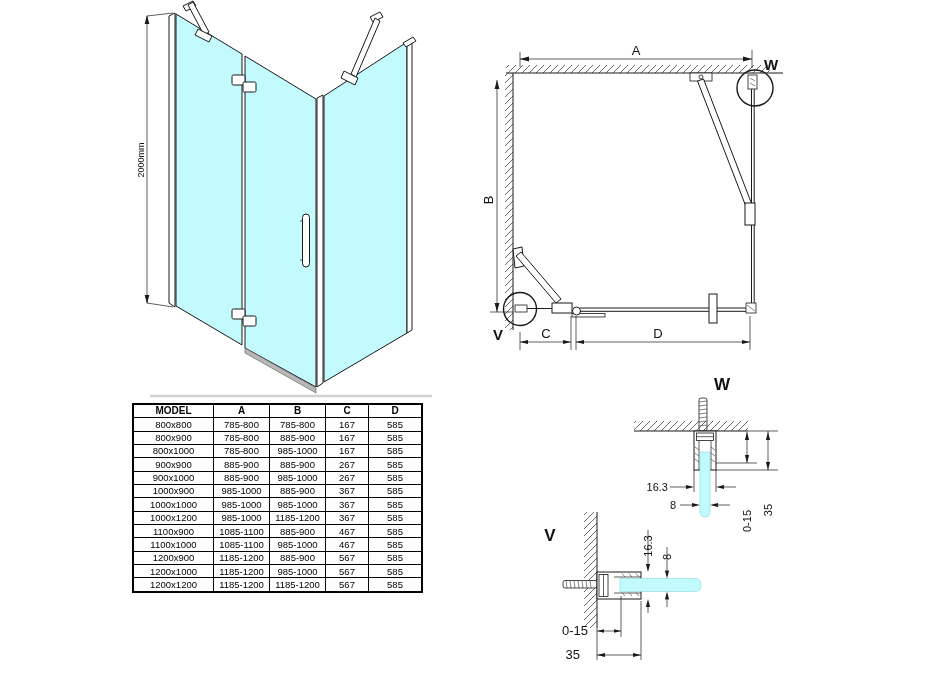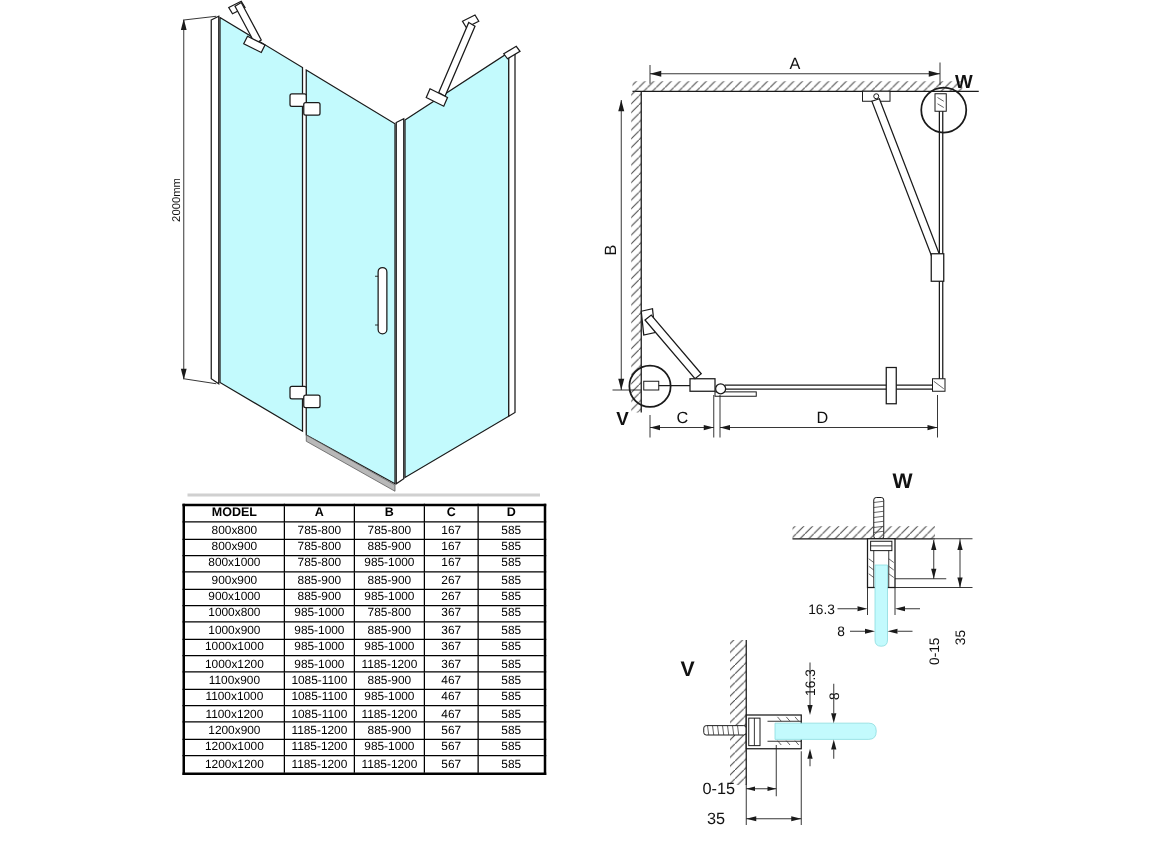--- a/index.html
+++ b/index.html
@@ -5,21 +5,21 @@
   html,body{margin:0;padding:0;background:#fff;}
   #canvas{position:relative;width:928px;height:686px;background:#ffffff;overflow:hidden;
           font-family:"Liberation Sans",sans-serif;}
   svg{position:absolute;overflow:visible;}
   svg text{font-family:"Liberation Sans",sans-serif;fill:#111;}
   .dim-label{font-size:13px;}
   .dim-label-sm{font-size:11px;}
   .callout-label{font-size:15px;font-weight:bold;}
   .detail-title{font-size:17px;font-weight:bold;}
   .mm-label{font-size:9px;}
-  .size-table{position:absolute;left:146px;top:403px;width:283px;border-collapse:collapse;
+  .size-table{position:absolute;left:132px;top:403px;width:283px;border-collapse:collapse;
               table-layout:fixed;border:2px solid #000;background:#fff;}
   .size-table th,.size-table td{border:1px solid #000;text-align:center;vertical-align:middle;
               padding:0;height:12.35px;line-height:1;font-size:9.5px;color:#000;}
   .size-table th{font-weight:bold;font-size:10px;}
   .ln{stroke:#1a1a1a;stroke-width:1;fill:none;}
   .thin{stroke:#1a1a1a;stroke-width:0.7;fill:none;}
   .piece{fill:#ffffff;stroke:#1a1a1a;stroke-width:1;}
   .piece-t{fill:#ffffff;stroke:#1a1a1a;stroke-width:0.8;}
   .arr{fill:#1a1a1a;stroke:none;}
   .tick{stroke:#333;stroke-width:0.6;fill:none;}
@@ -362,27 +362,20 @@
           <td>585</td>
         </tr>
         <tr>
           <td>900x1000</td>
           <td>885-900</td>
           <td>985-1000</td>
           <td>267</td>
           <td>585</td>
         </tr>
         <tr>
-          <td>1000x800</td>
-          <td>985-1000</td>
-          <td>785-800</td>
-          <td>367</td>
-          <td>585</td>
-        </tr>
-        <tr>
           <td>1000x900</td>
           <td>985-1000</td>
           <td>885-900</td>
           <td>367</td>
           <td>585</td>
         </tr>
         <tr>
           <td>1000x1000</td>
           <td>985-1000</td>
           <td>985-1000</td>
@@ -400,27 +393,20 @@
           <td>1100x900</td>
           <td>1085-1100</td>
           <td>885-900</td>
           <td>467</td>
           <td>585</td>
         </tr>
         <tr>
           <td>1100x1000</td>
           <td>1085-1100</td>
           <td>985-1000</td>
-          <td>467</td>
-          <td>585</td>
-        </tr>
-        <tr>
-          <td>1100x1200</td>
-          <td>1085-1100</td>
-          <td>1185-1200</td>
           <td>467</td>
           <td>585</td>
         </tr>
         <tr>
           <td>1200x900</td>
           <td>1185-1200</td>
           <td>885-900</td>
           <td>567</td>
           <td>585</td>
         </tr>

